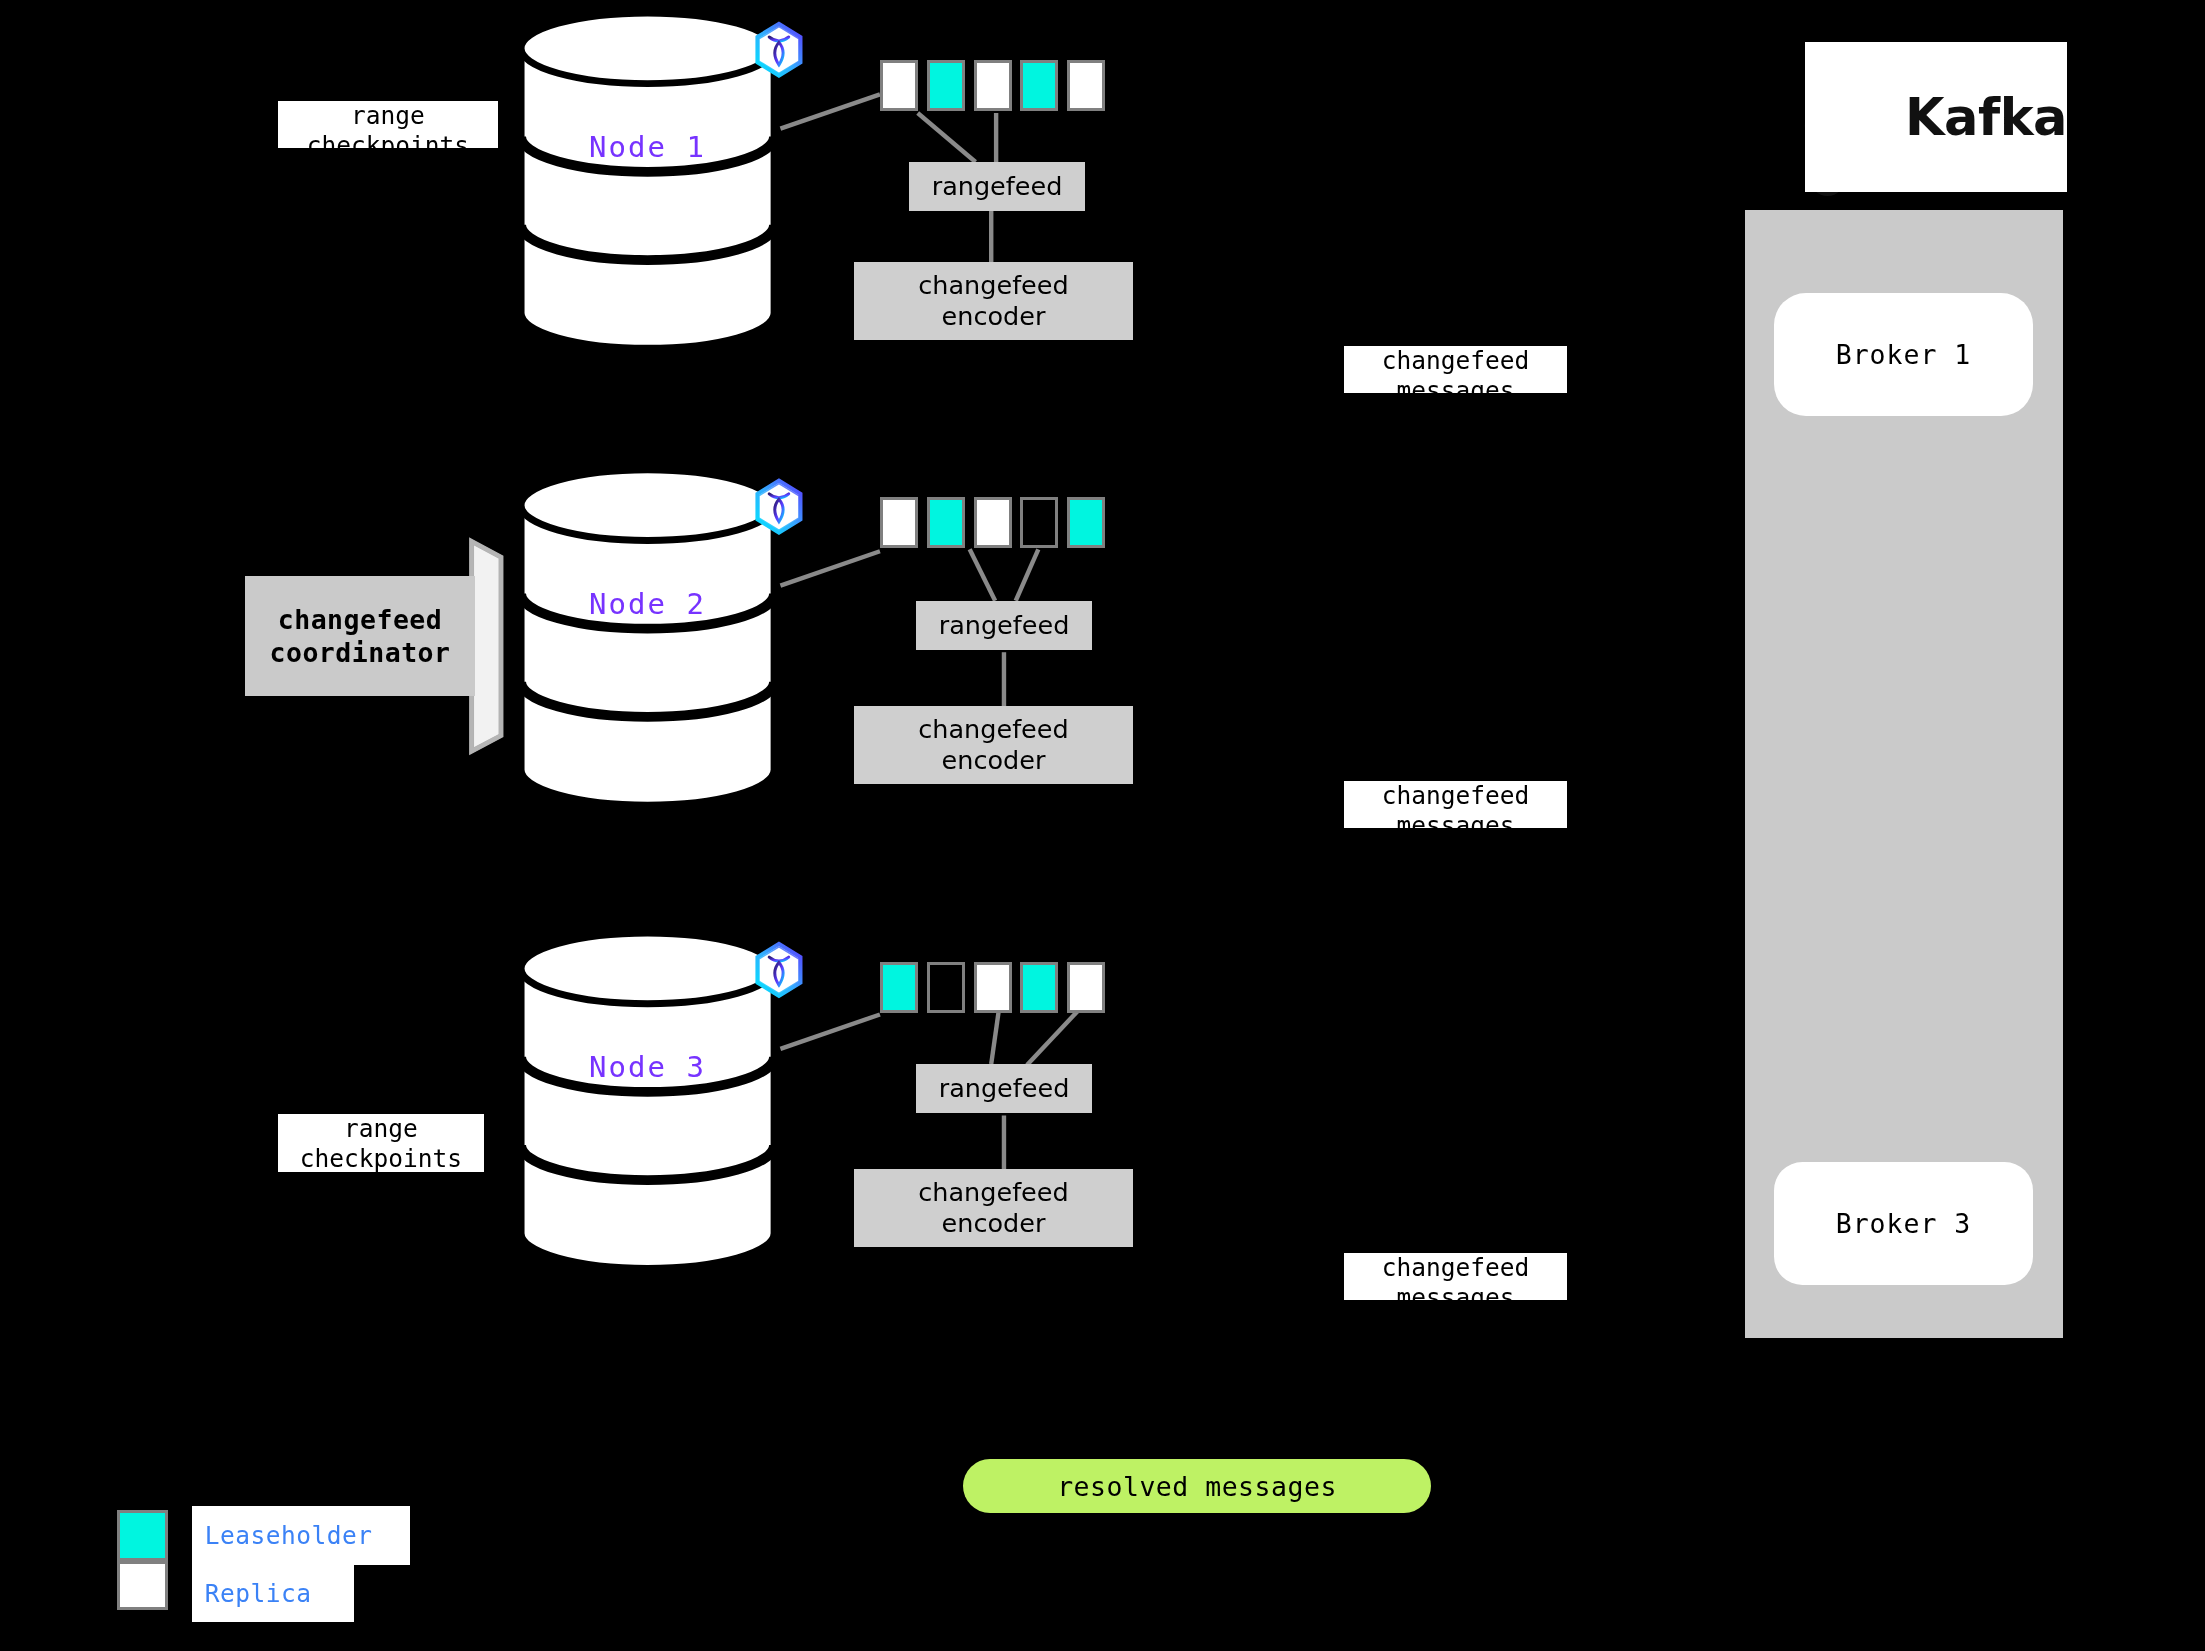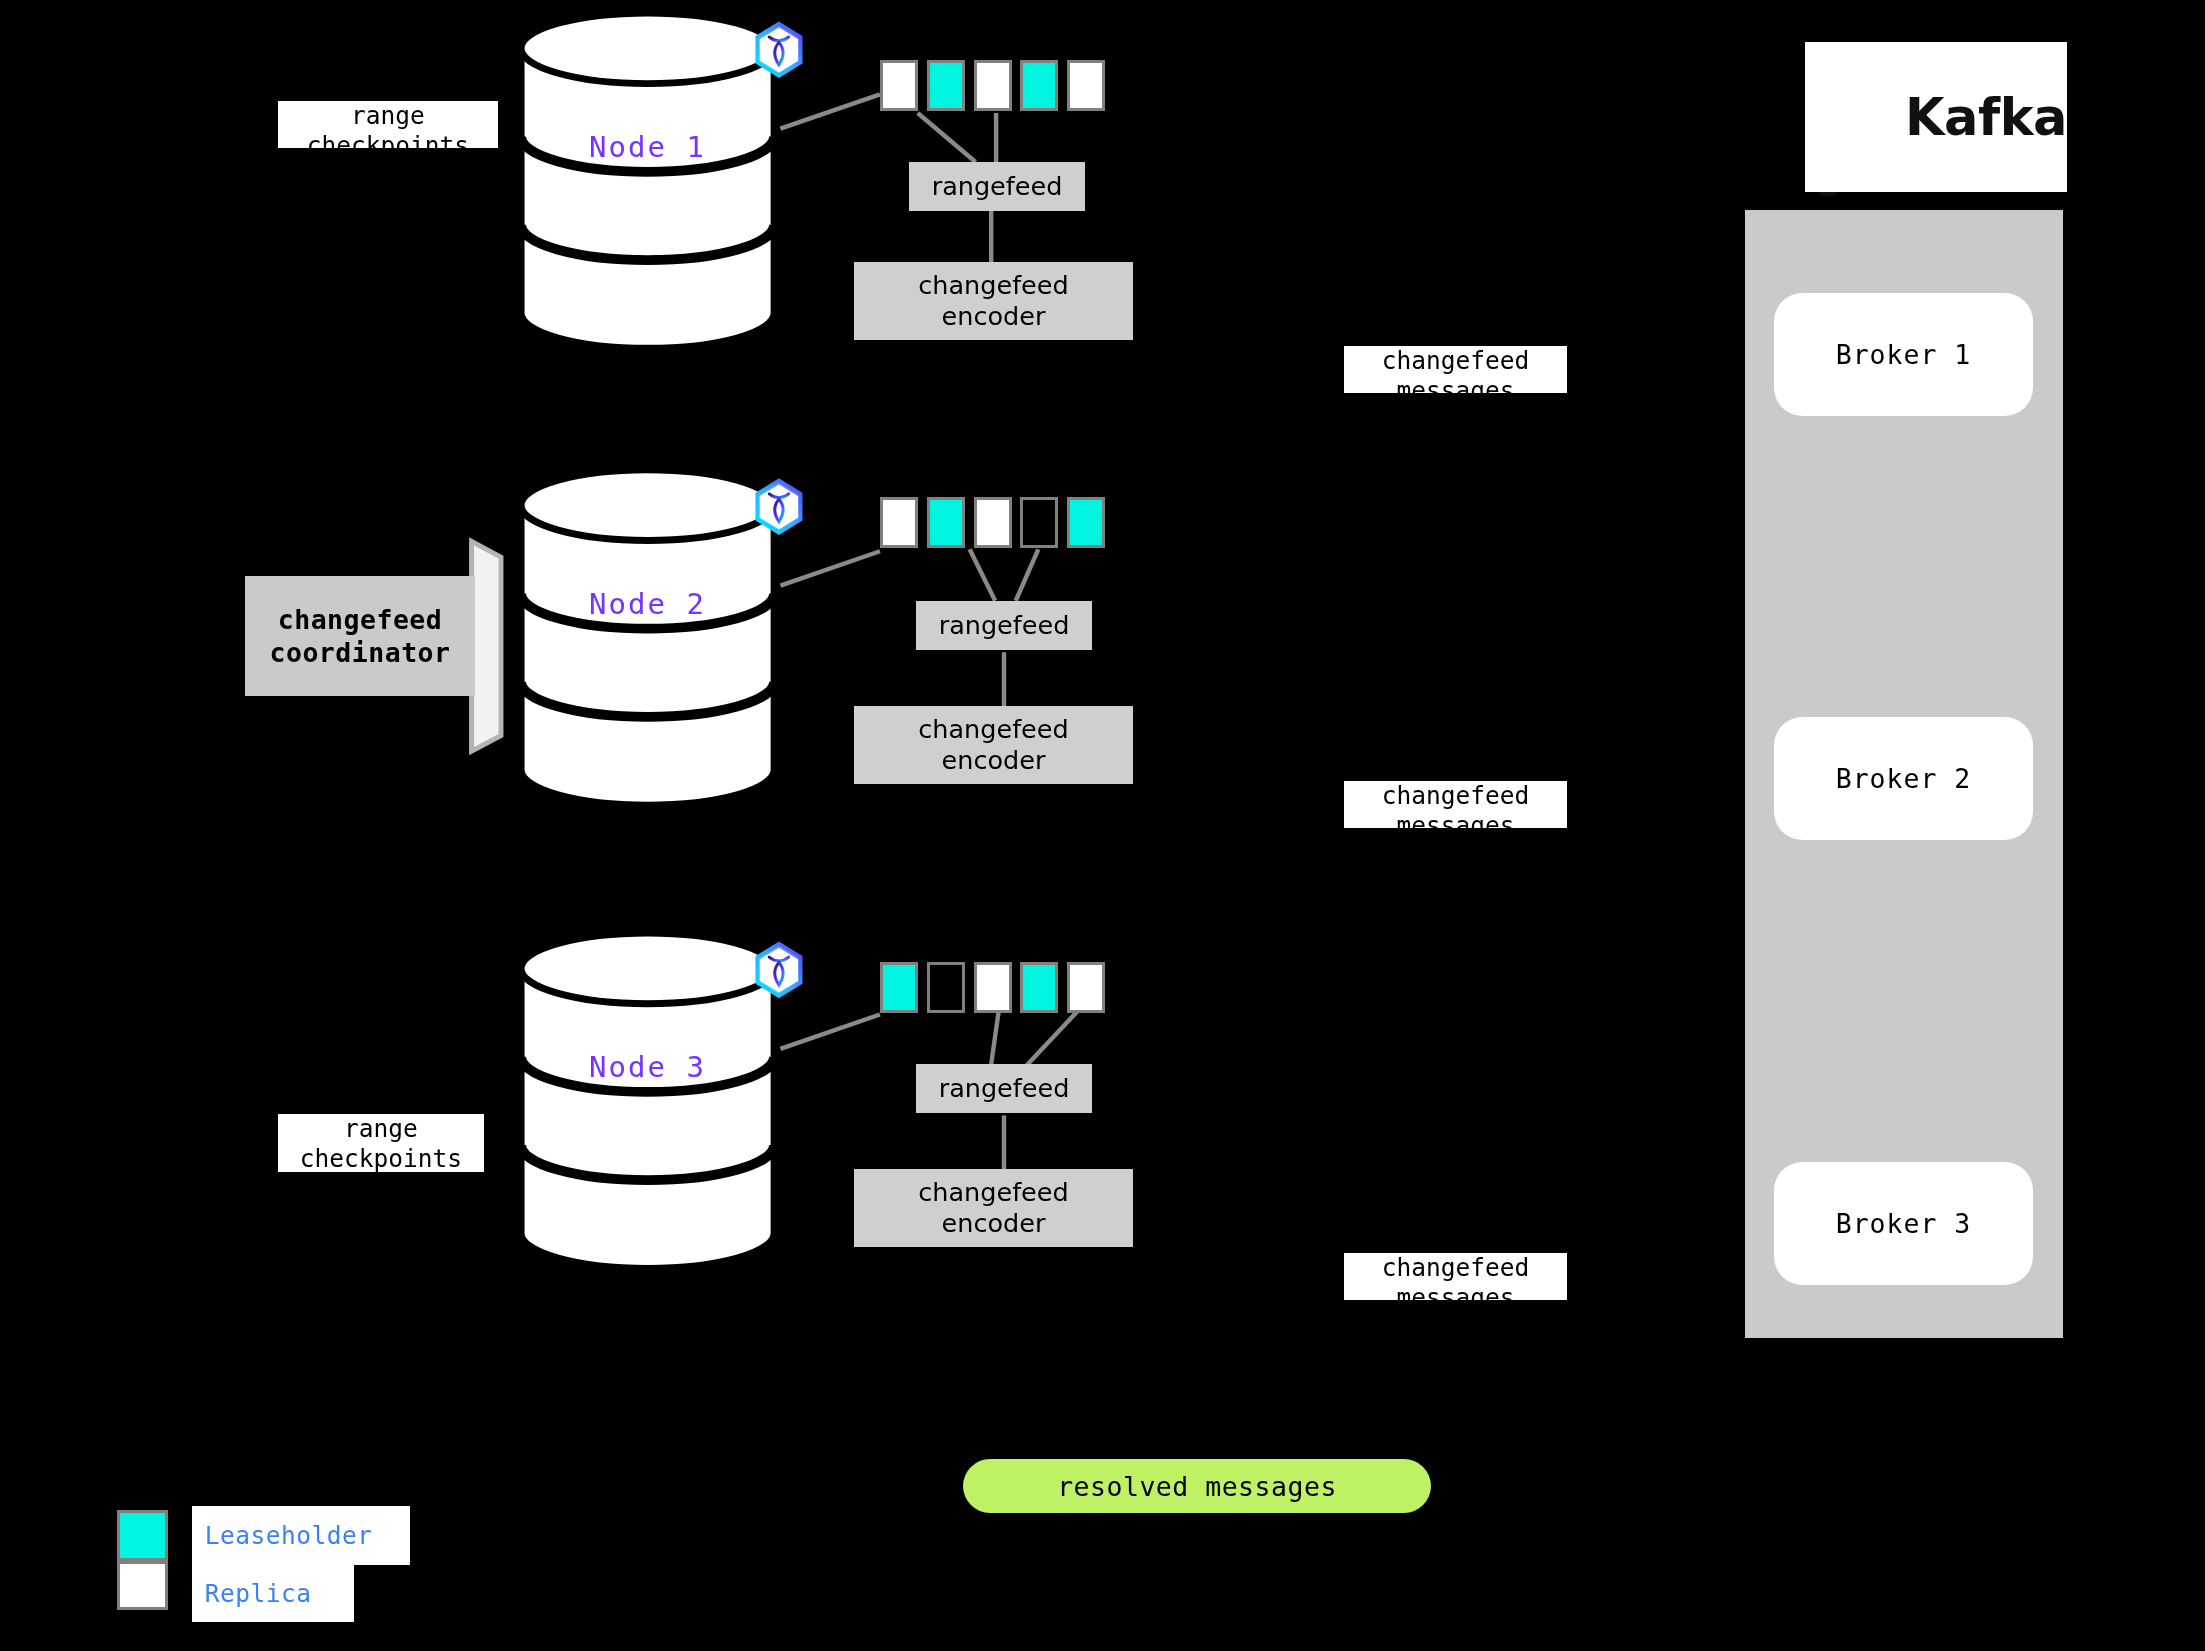--- a/index.html
+++ b/index.html
@@ -331,22 +331,21 @@
     <span>changefeed</span>
     <span>messages</span>
   </div>
 
   <div class="abs" id="kafka-logo-box" style="left:1769px; top:42px; width:262px; height:150px;margin-left:36px;">
     <div style="width:98px; height:142px;"></div>
     <div id="kafka-wordmark">Kafka</div>
   </div>
 
   <div class="abs" id="broker-panel" style="left:1745px; top:210px; width:318px; height:1128px;">
-    <div class="broker" style="position:absolute; left:29px; top:83px; width:259px; height:123px;">Broker 1</div>
-    <div class="broker" style="position:absolute; left:29px; top:507px; width:259px; height:123px;">Broker 2</div>
+    <div class="broker" style="position:absolute; left:29px; top:83px; width:259px; height:123px;border-radius:32px;">Broker 1</div>
     <div class="broker" style="position:absolute; left:29px; top:952px; width:259px; height:123px;">Broker 3</div>
   </div>
 
   <div class="abs" id="resolved-pill" style="left:963px; top:1459px; width:468px; height:54px;">resolved messages</div>
 
   <div class="abs" style="left:117px; top:1510px; width:304px; height:118px;">
     <div class="legend-swatch" style="position:absolute; left:0px; top:0px; width:51px; height:51px; background:#00f5e0;"></div>
     <div class="legend-text" style="position:absolute; left:75px; top:-3.9px; width:218px; height:59px;">Leaseholder</div>
 
     <div class="legend-swatch" style="position:absolute; left:0px; top:51px; width:51px; height:49px; background:#ffffff;"></div>

